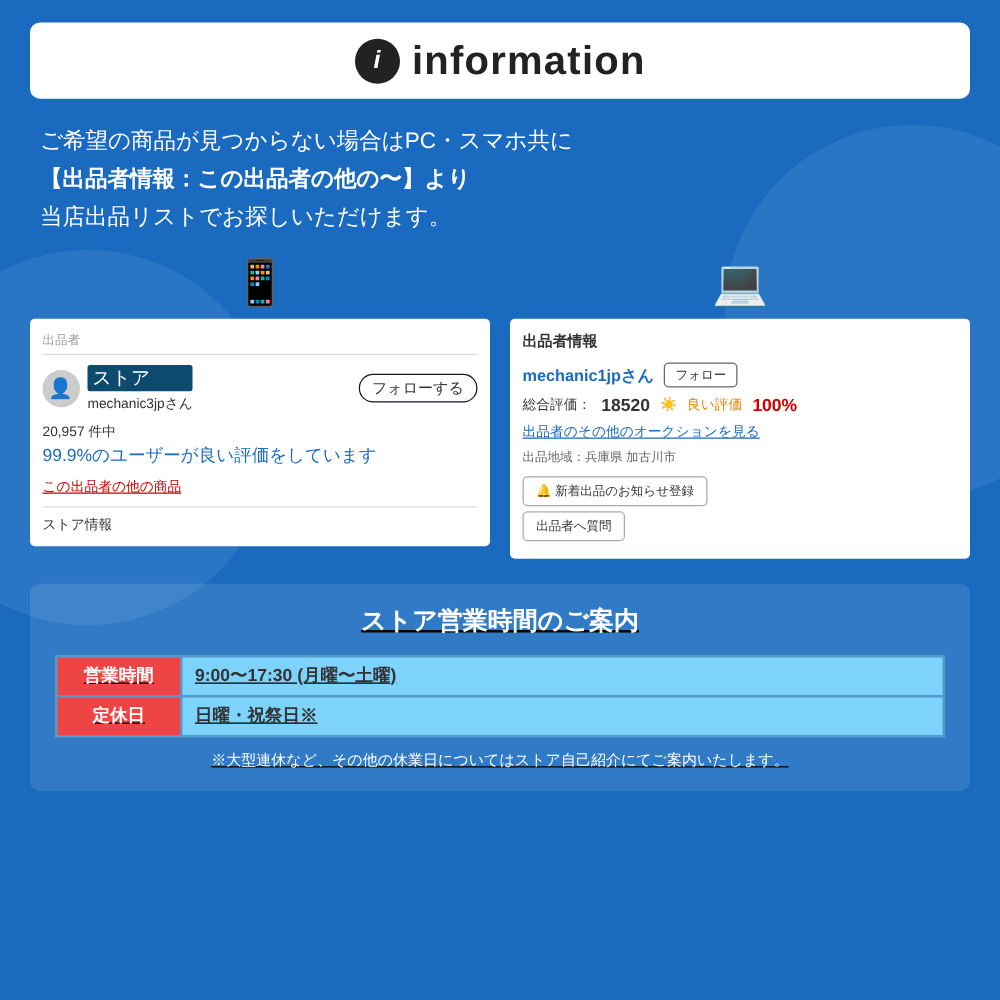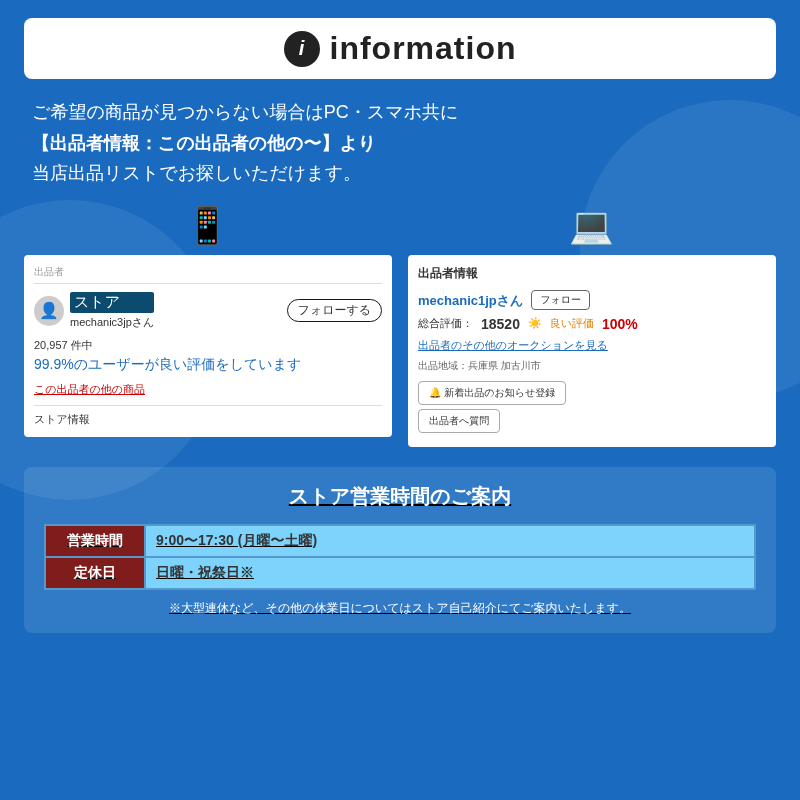--- a/index.html
+++ b/index.html
@@ -261,21 +261,21 @@
     .hours-table {
       width: 100%;
       border-collapse: collapse;
       margin-bottom: 10px;
     }
     .hours-table tr td {
       padding: 6px 10px;
       font-size: 14px;
     }
     .hours-table .label-cell {
-      background: #7f1d1d;
+      background: #ef4444;
       color: white;
       font-weight: bold;
       width: 100px;
       text-align: center;
       border: 2px solid #5599cc;
     }
     .hours-table .value-cell {
       background: #7dd3fc;
       color: #333;
       font-weight: bold;

